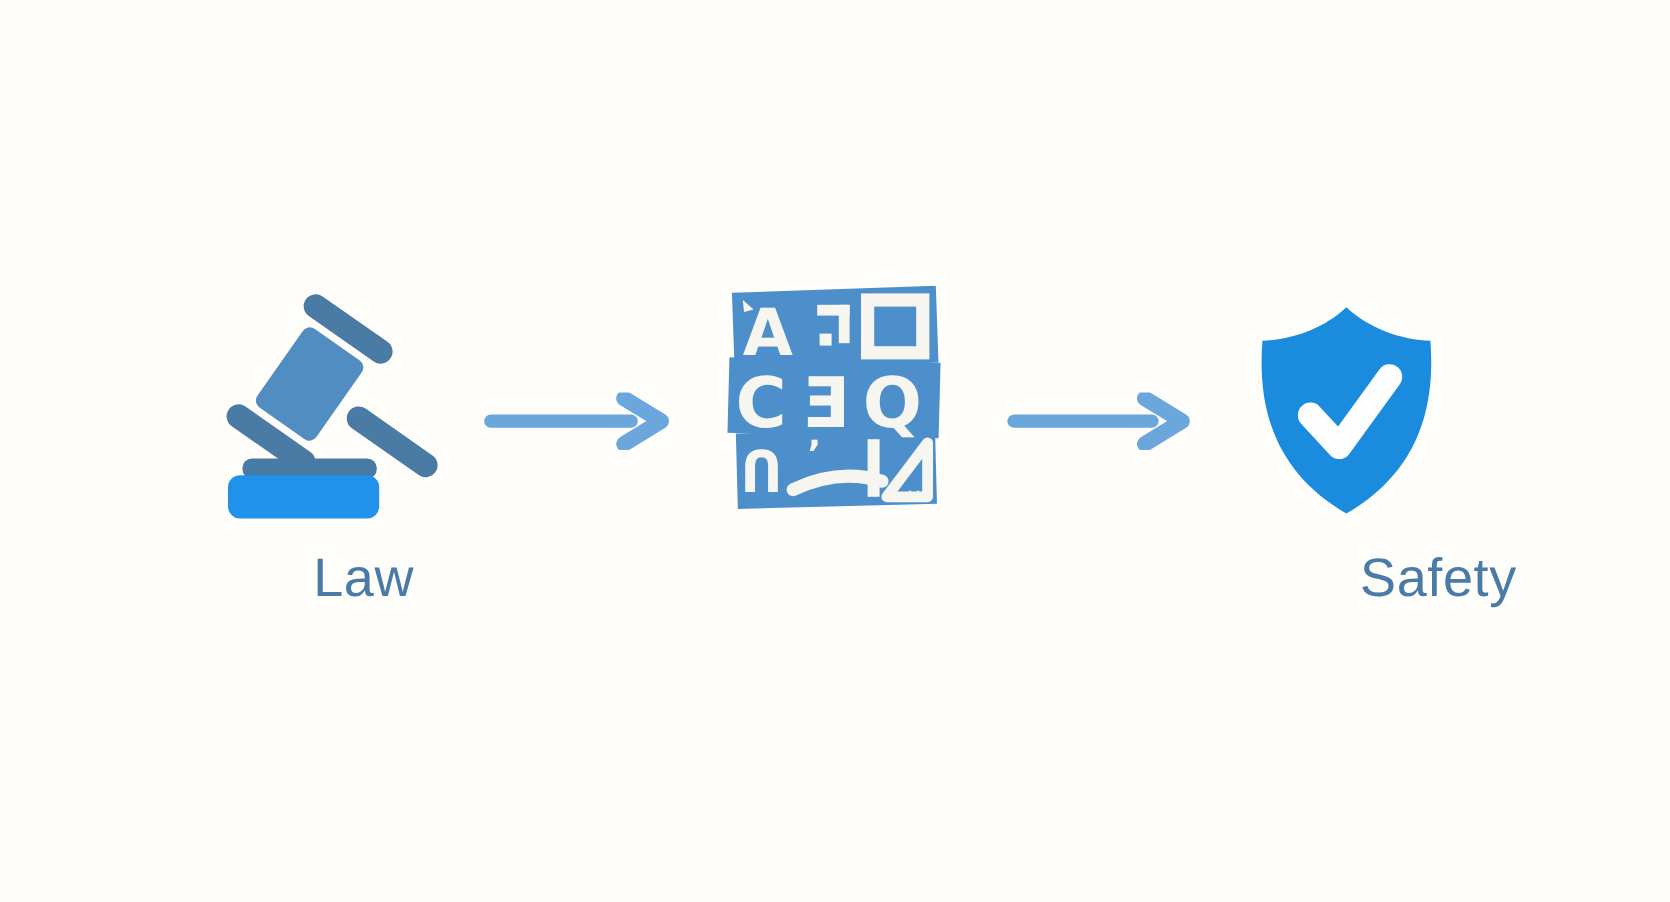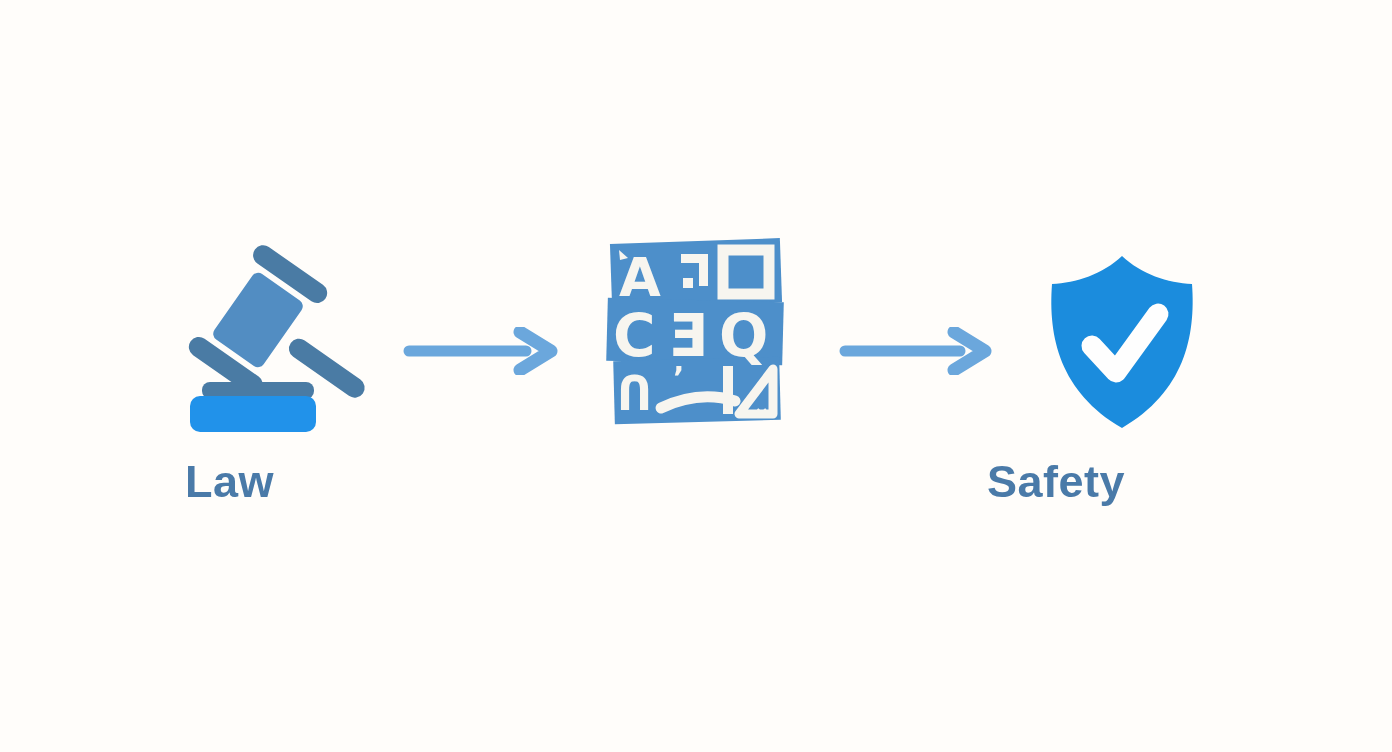--- a/index.html
+++ b/index.html
@@ -15,23 +15,23 @@
     font-family: "Liberation Sans", sans-serif;
   }
   .canvas {
     position: absolute;
     inset: 0;
   }
   .abs { position: absolute; }
   .node-label {
     position: absolute;
     top: 456px;
-    text-align: left;
+    text-align: right;
     font-size: 45px;
-    font-weight: bold;
+    font-weight: normal;
     color: #4a7aa8;
     letter-spacing: 0.5px;
     line-height: 52px;
   }
   .stamp-letter {
     font-family: "DejaVu Sans", sans-serif;
     font-weight: bold;
   }
 </style>
 </head>
@@ -84,15 +84,15 @@
     <line x1="7" y1="24" x2="122" y2="24" stroke="#6ba7dc" stroke-width="11" stroke-linecap="round"></line>
     <polyline points="116,5 147,24 116,43" fill="none" stroke="#6ba7dc" stroke-width="13" stroke-linecap="round" stroke-linejoin="round"></polyline>
   </svg>
 
   <svg class="abs" style="left:1046px; top:252px;" width="152" height="180" viewBox="0 0 152 180">
     <path d="M76 4 C95 22 122 31 146 32 C150 85 138 140 76 176 C14 140 2 85 6 32 C30 31 57 22 76 4 Z" fill="#1b8cdd"></path>
     <path d="M46 94 L70 120 L112 62" fill="none" stroke="#fefefe" stroke-width="21" stroke-linecap="round" stroke-linejoin="round"></path>
   </svg>
 
   <div class="node-label" style="left:185px; width:160px;">Law</div>
-  <div class="node-label" style="left:987px; width:164px;">Safety</div>
+  <div class="node-label" style="left:1100px; width:164px;">Safety</div>
 
 </div>
 
 </body></html>

